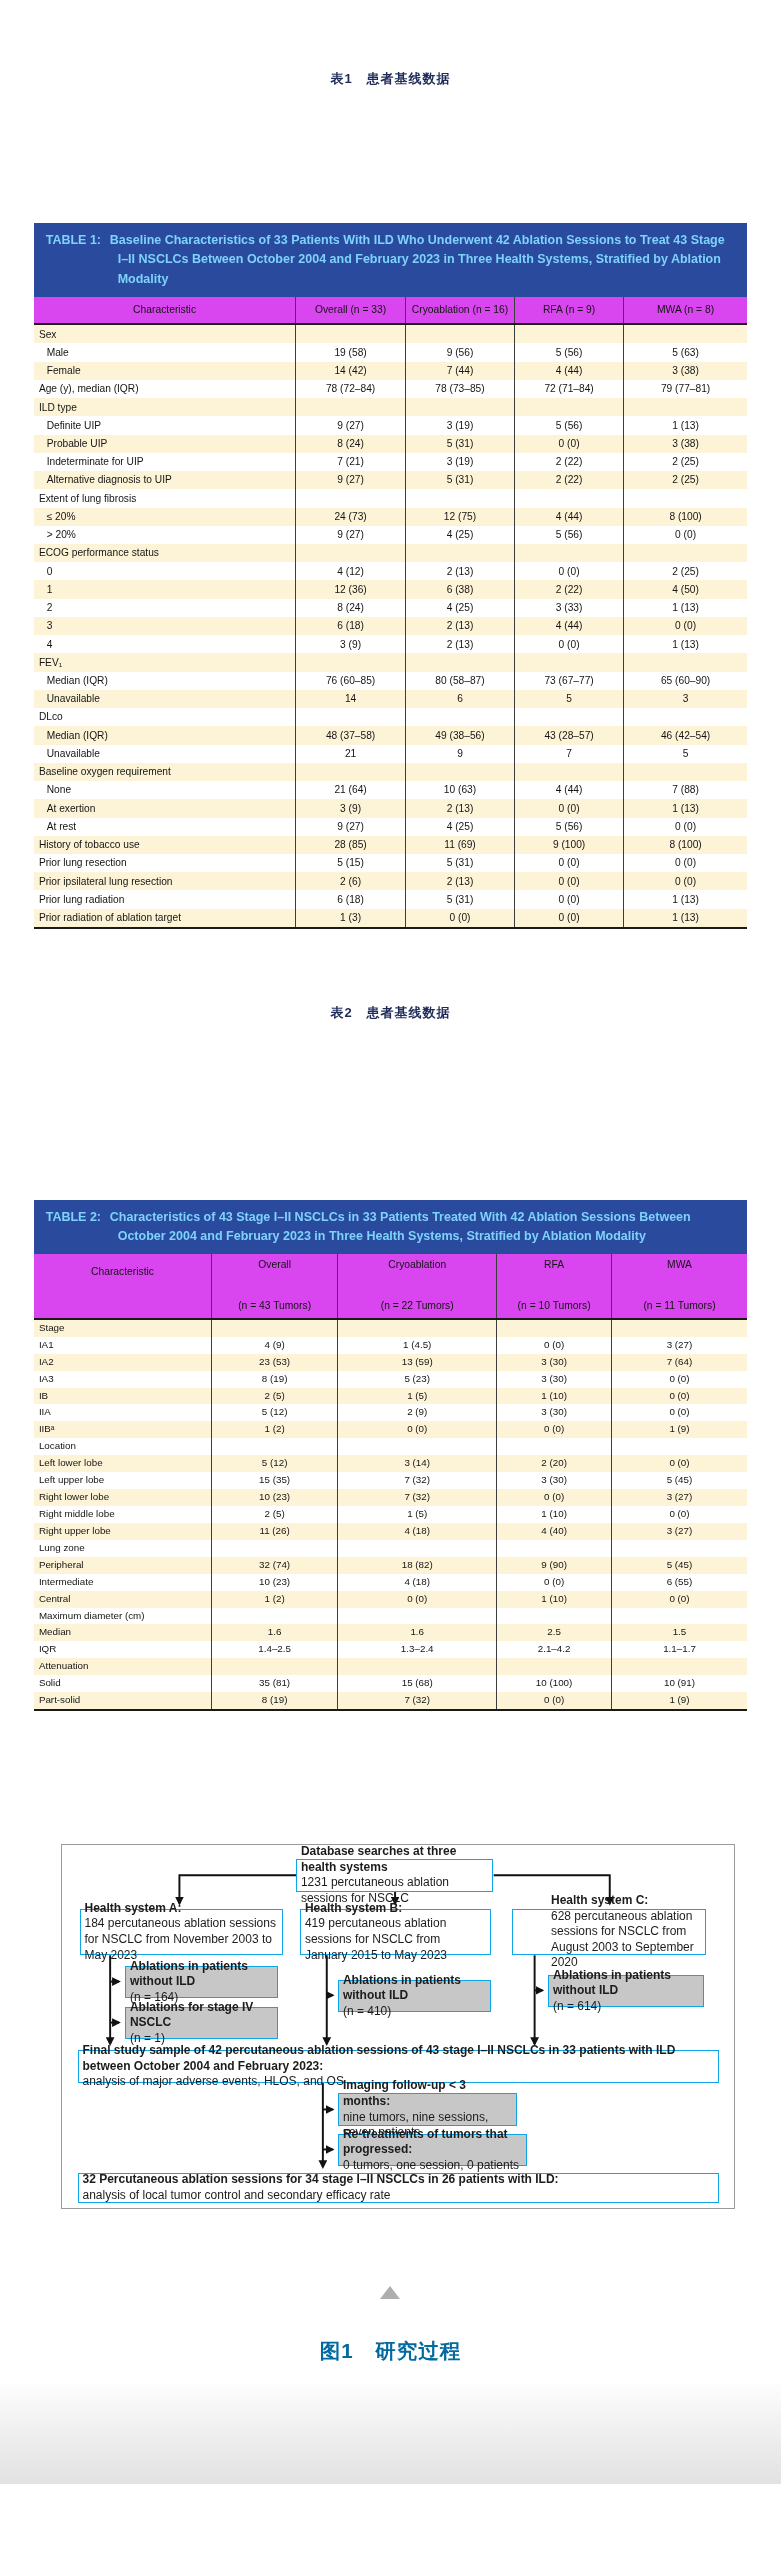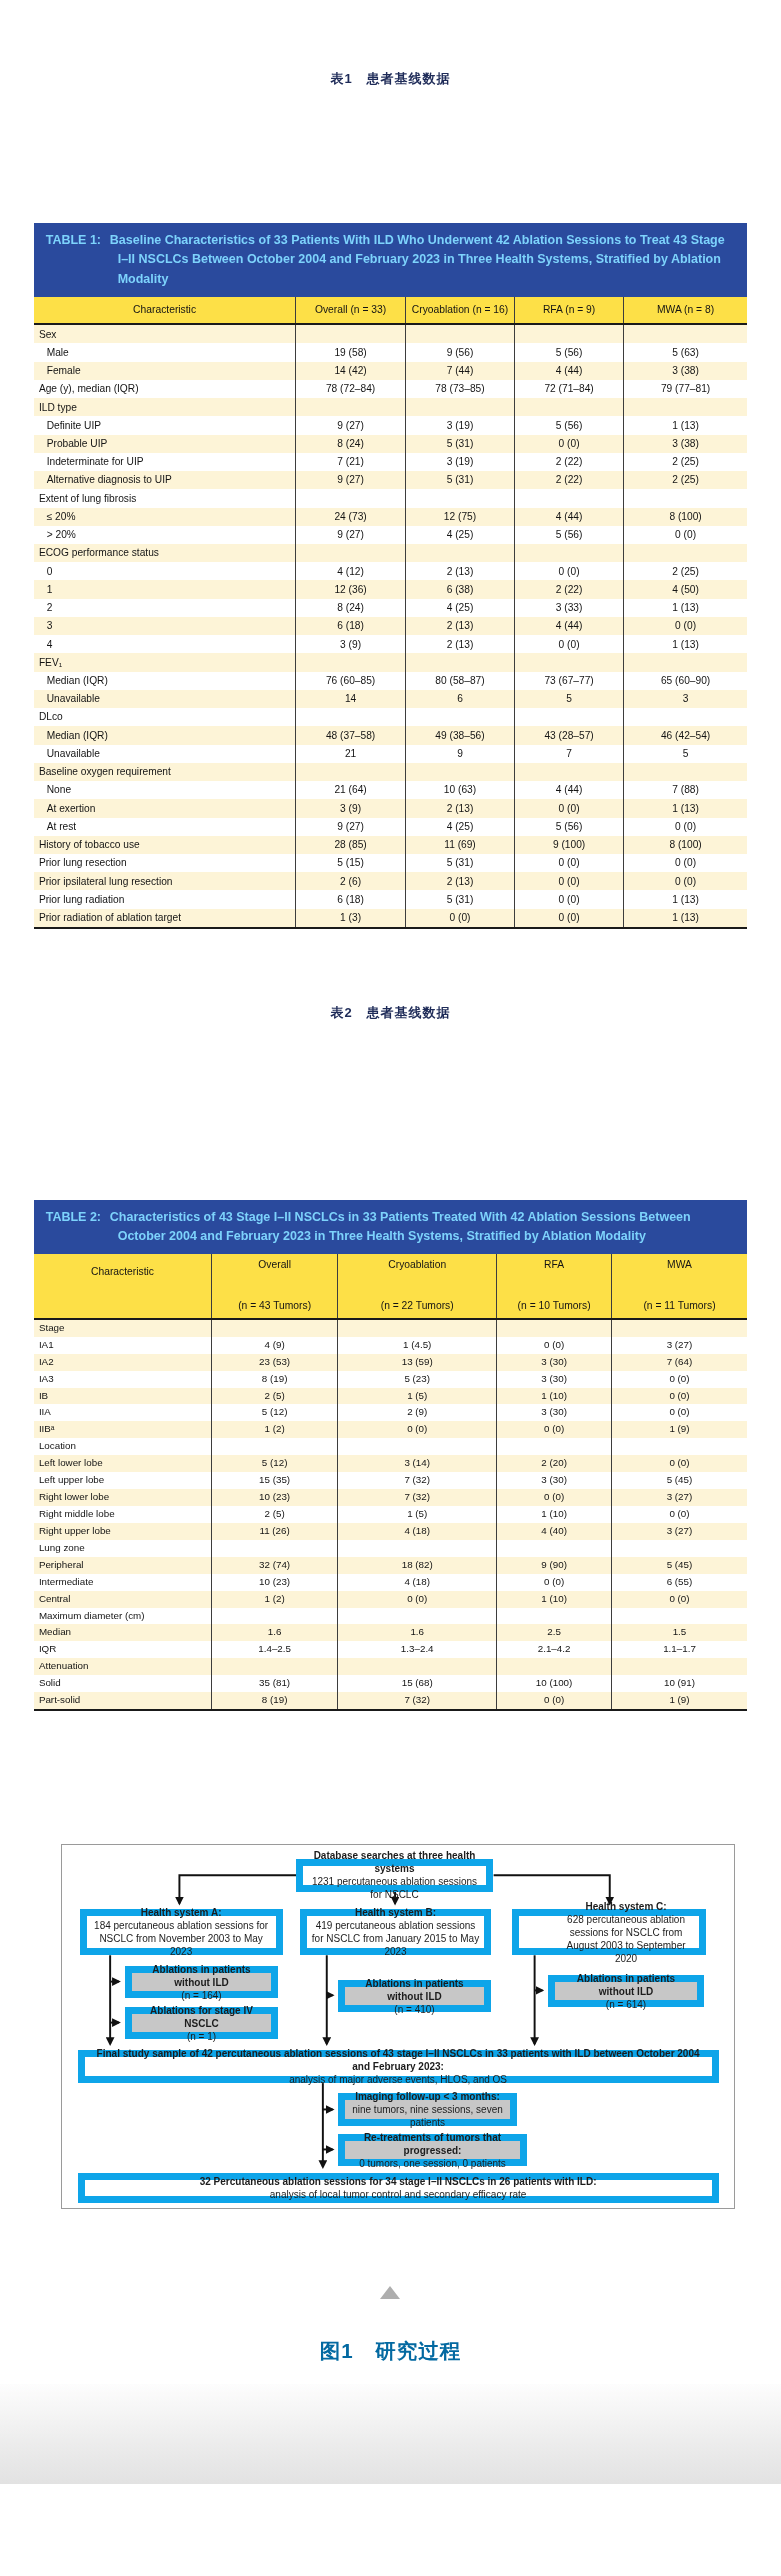--- a/index.html
+++ b/index.html
@@ -24,42 +24,42 @@
     padding:7.8px 11.7px;font-size:12.5px;line-height:1.55;
   }
   .band p{margin:0;padding-left:72px;text-indent:-72px;}
   .band .bandlbl{margin-right:8.8px;}
   .jtable table{
     width:100%;border-collapse:collapse;table-layout:fixed;
     border-bottom:2.4px solid #1a1a1a;
   }
   .jtable thead th{
     font-weight:normal;font-size:10.3px;text-align:center;
-    padding:6.8px 2px;border-bottom:2.4px solid #1a1a1a;background:#fde047;
+    padding:6.8px 2px;border-bottom:2.4px solid #1a1a1a;background:#d946ef;
     vertical-align:middle;line-height:1.25;
   }
   .jtable th:not(:first-child),.jtable td:not(:first-child){border-left:1px solid #3d3d3d;}
   .jtable tbody td{font-size:10.2px;padding:2.4px 4.9px;line-height:1.32;}
   #jtable-2 tbody td{font-size:9.8px;padding:2px 4.9px;}
   .jtable tbody tr:nth-child(odd){background:#fdf4d7;}
   .jtable td.lbl{text-align:left;}
   .jtable td.lbl.ind{padding-left:12.7px;}
   .jtable td.val{text-align:center;}
   #jtable-2 thead th{padding:4.9px 2px;}
   .th-sub{font-size:10.3px;margin-top:28px;}
 
   
   .fc{
     position:absolute;left:61px;top:1844px;width:672px;height:363px;
     border:1px solid #9a9a9a;background:#fff;
   }
   .fc svg{position:absolute;left:0;top:0;}
   .fbox{
-    position:absolute;border:7px solid #0ea5e9;background:#fff;
-    font-size:10px;line-height:1.3;text-align:center;color:#1c1c1c;
+    position:absolute;border:1px solid #0ea5e9;background:#fff;
+    font-size:12px;line-height:1.3;color:#1c1c1c;
     display:flex;flex-direction:column;justify-content:center;
     padding:1px 3.9px;box-sizing:border-box;
   }
   .fbox .t{font-weight:bold;}
   .fbox.gray{background:#c7c7c7;}
   #fb-db{left:234px;top:13.7px;width:197px;height:33px;}
   #fb-sysA{left:17.6px;top:64px;width:203px;height:46px;}
   #fb-sysB{left:238px;top:64px;width:191px;height:46px;}
   #fb-sysC{left:450px;top:64px;width:194px;height:46px;padding-left:38px;}
   #fb-exclA1{left:63px;top:121px;width:153px;height:32px;}

